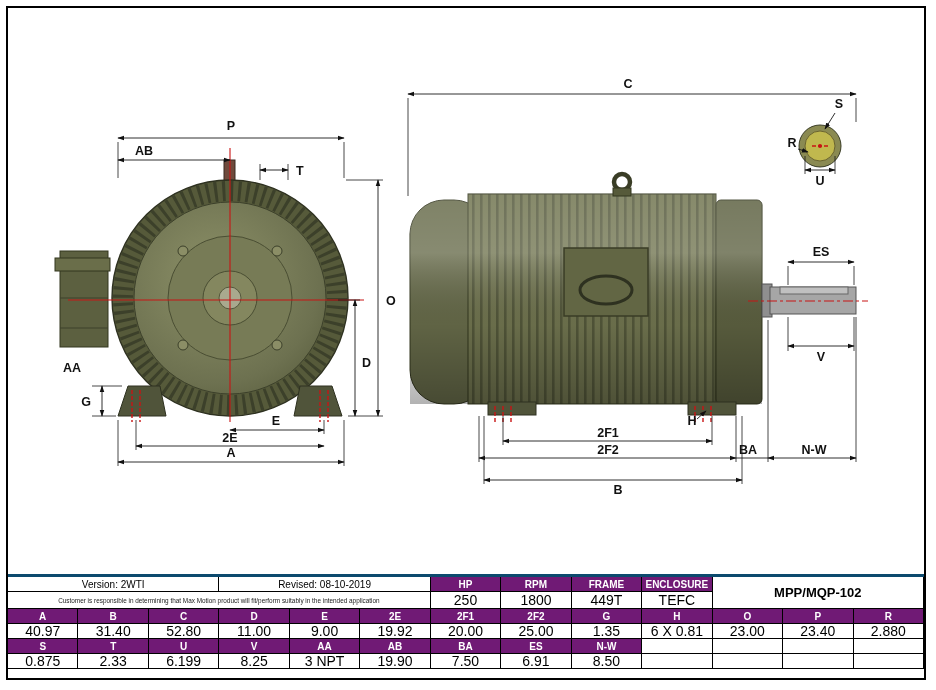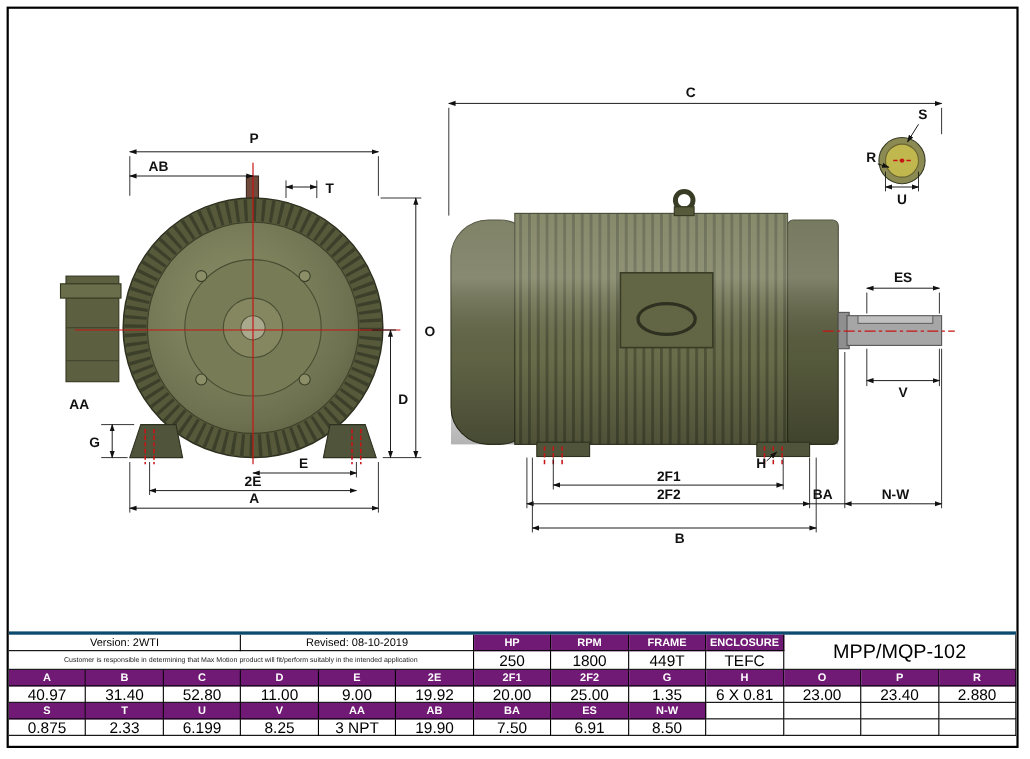--- a/index.html
+++ b/index.html
@@ -14,21 +14,21 @@
   .spec-table{position:absolute;left:0;top:566px;width:916px;display:grid;
     grid-template-columns:repeat(13,1fr);
     grid-template-rows:15px 17px 15px 15px 15px 15px;
     border-top:3px solid #0c4a6e;background:#fff;box-sizing:border-box;}
   .cell{border-right:1px solid #000;border-bottom:1px solid #000;display:flex;align-items:center;justify-content:center;
     font-size:10px;color:#000;overflow:hidden;white-space:nowrap;box-sizing:border-box;}
   .hdr{background:#701a75;color:#fff;font-weight:bold;}
   .val{font-size:14px;}
   .ver{grid-column:1/span 3;grid-row:1;}
   .rev{grid-column:4/span 3;grid-row:1;}
-  .model{grid-column:11/span 3;grid-row:1/span 2;font-weight:normal;font-size:18px;}
+  .model{grid-column:11/span 3;grid-row:1/span 2;font-weight:bold;font-size:13px;}
   .disc{grid-column:1/span 6;grid-row:2;font-size:6.4px;color:#222;}
   .r1{grid-row:1}.r2{grid-row:2}.r3{grid-row:3}.r4{grid-row:4}.r5{grid-row:5}.r6{grid-row:6}
   .c1{grid-column:1}.c2{grid-column:2}.c3{grid-column:3}.c4{grid-column:4}.c5{grid-column:5}.c6{grid-column:6}
   .c7{grid-column:7}.c8{grid-column:8}.c9{grid-column:9}.c10{grid-column:10}.c11{grid-column:11}.c12{grid-column:12}.c13{grid-column:13}
 </style>
 </head>
 <body>
 
 <div class="page">
 

